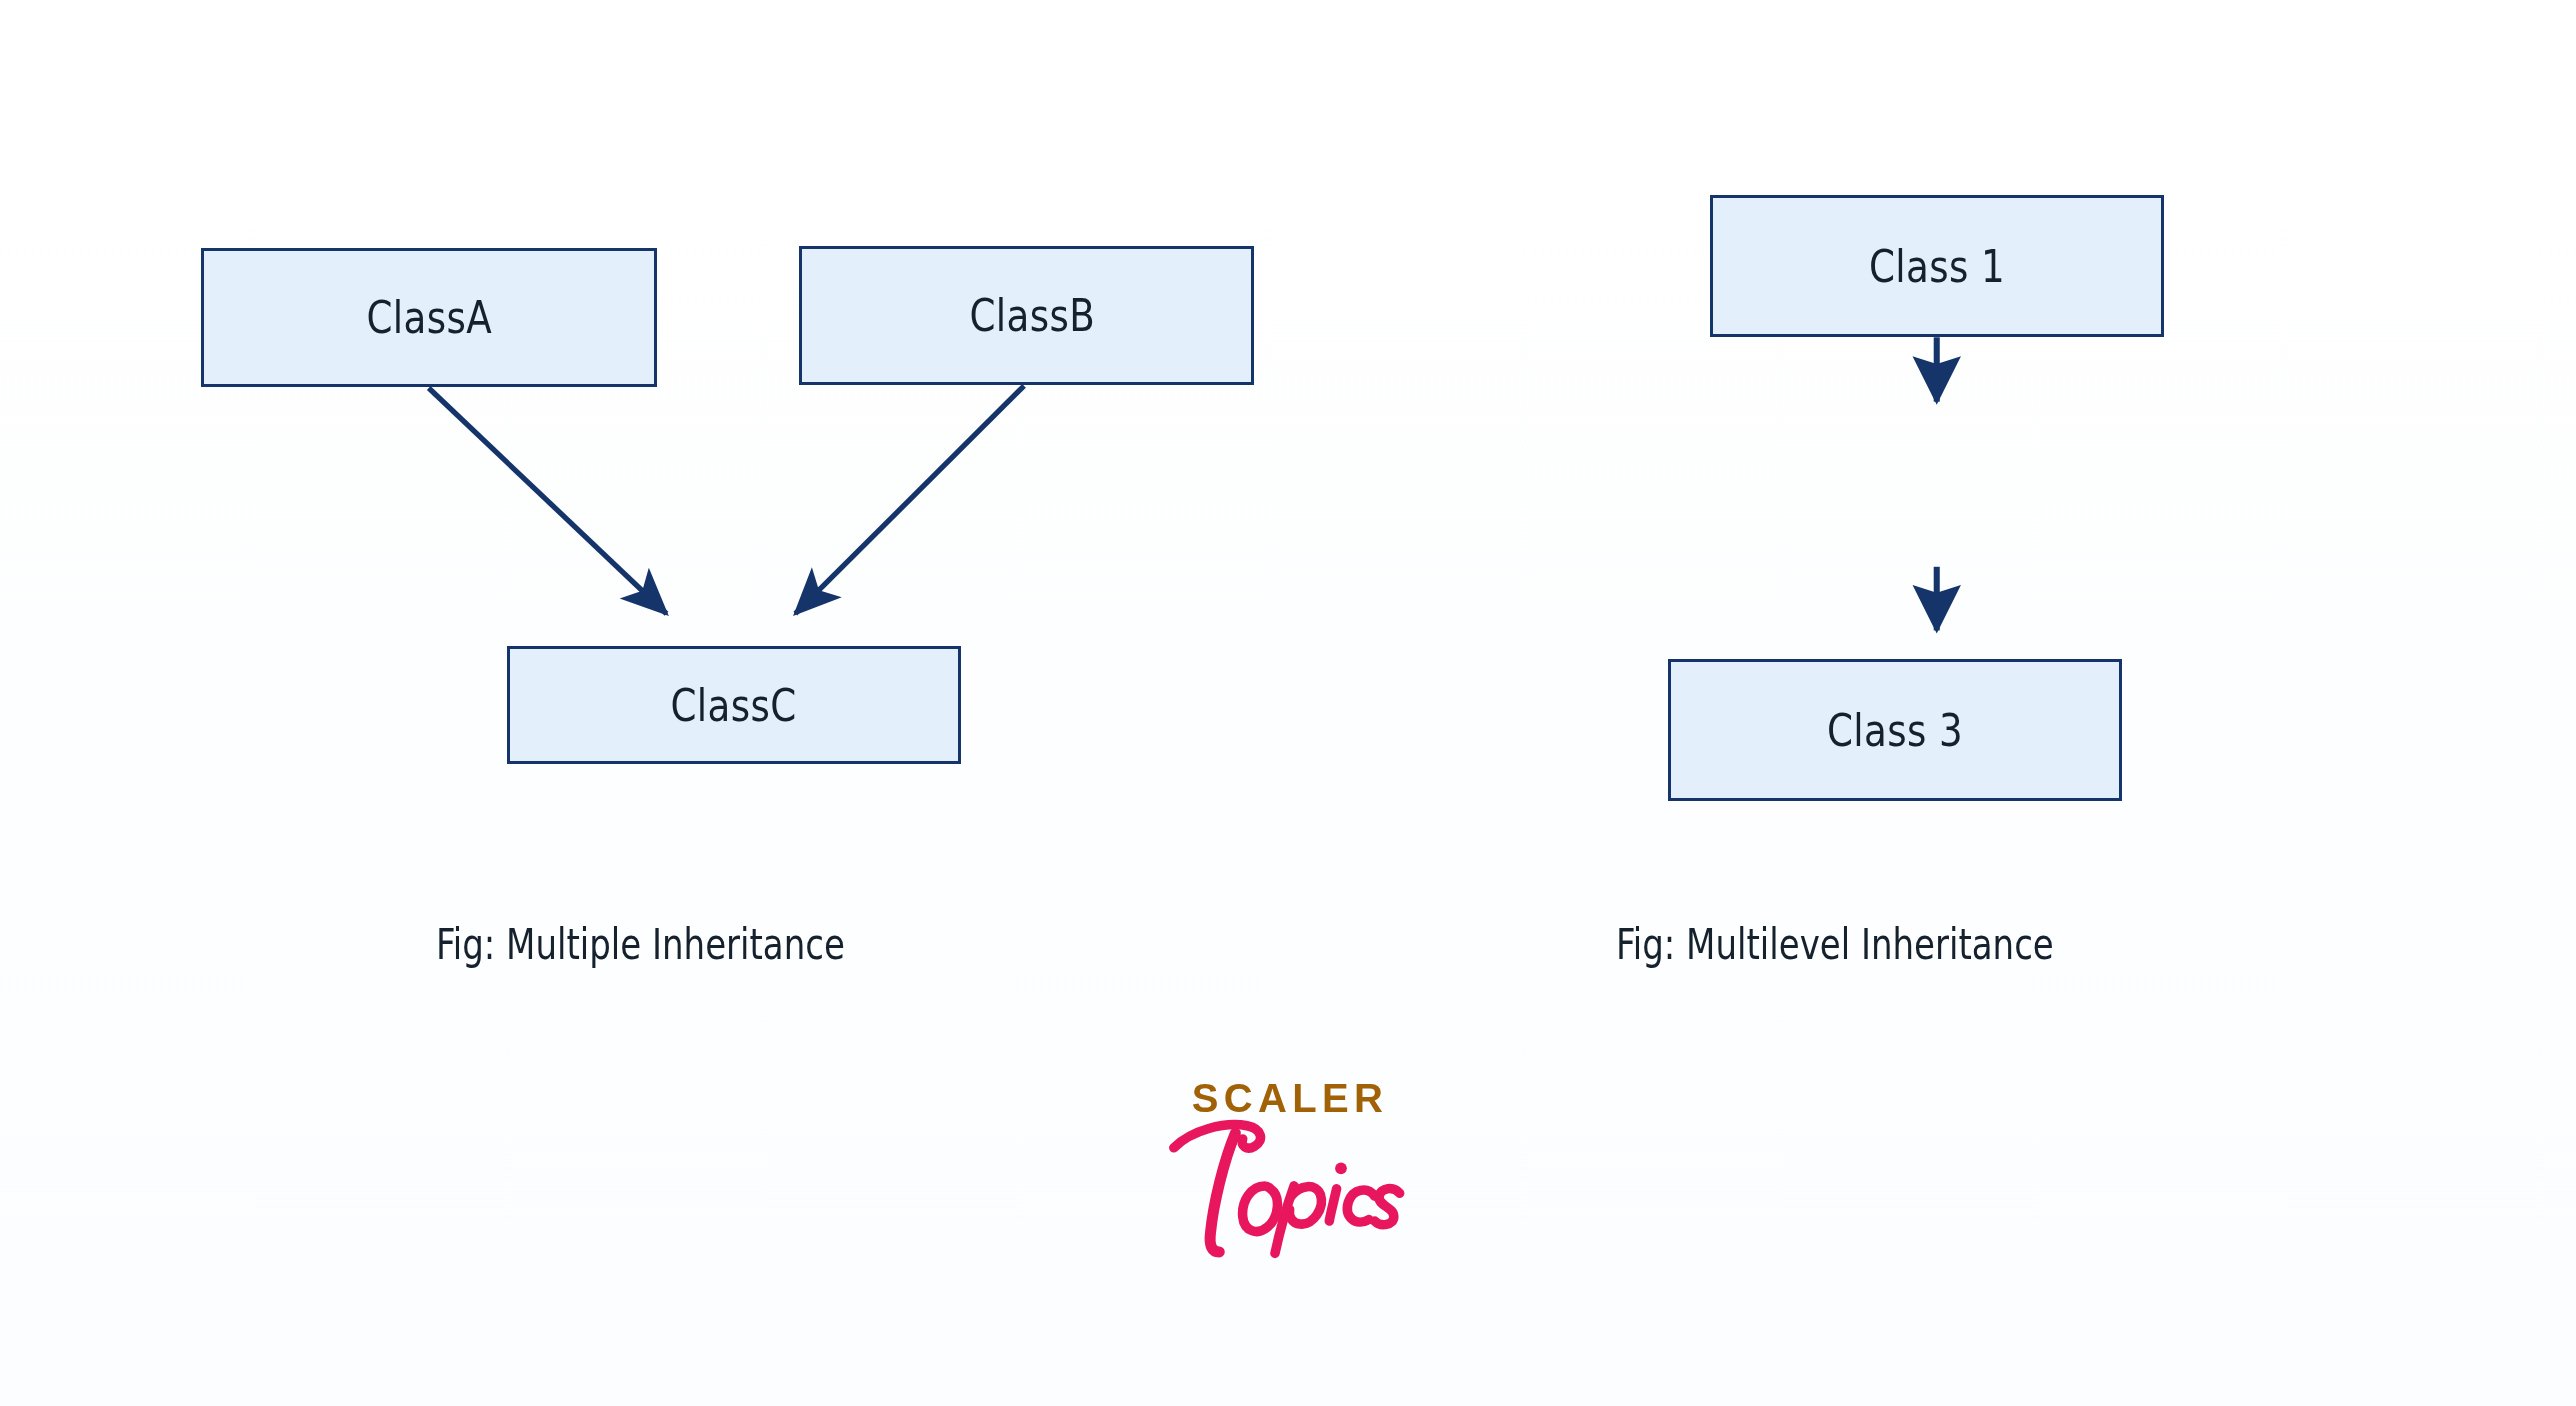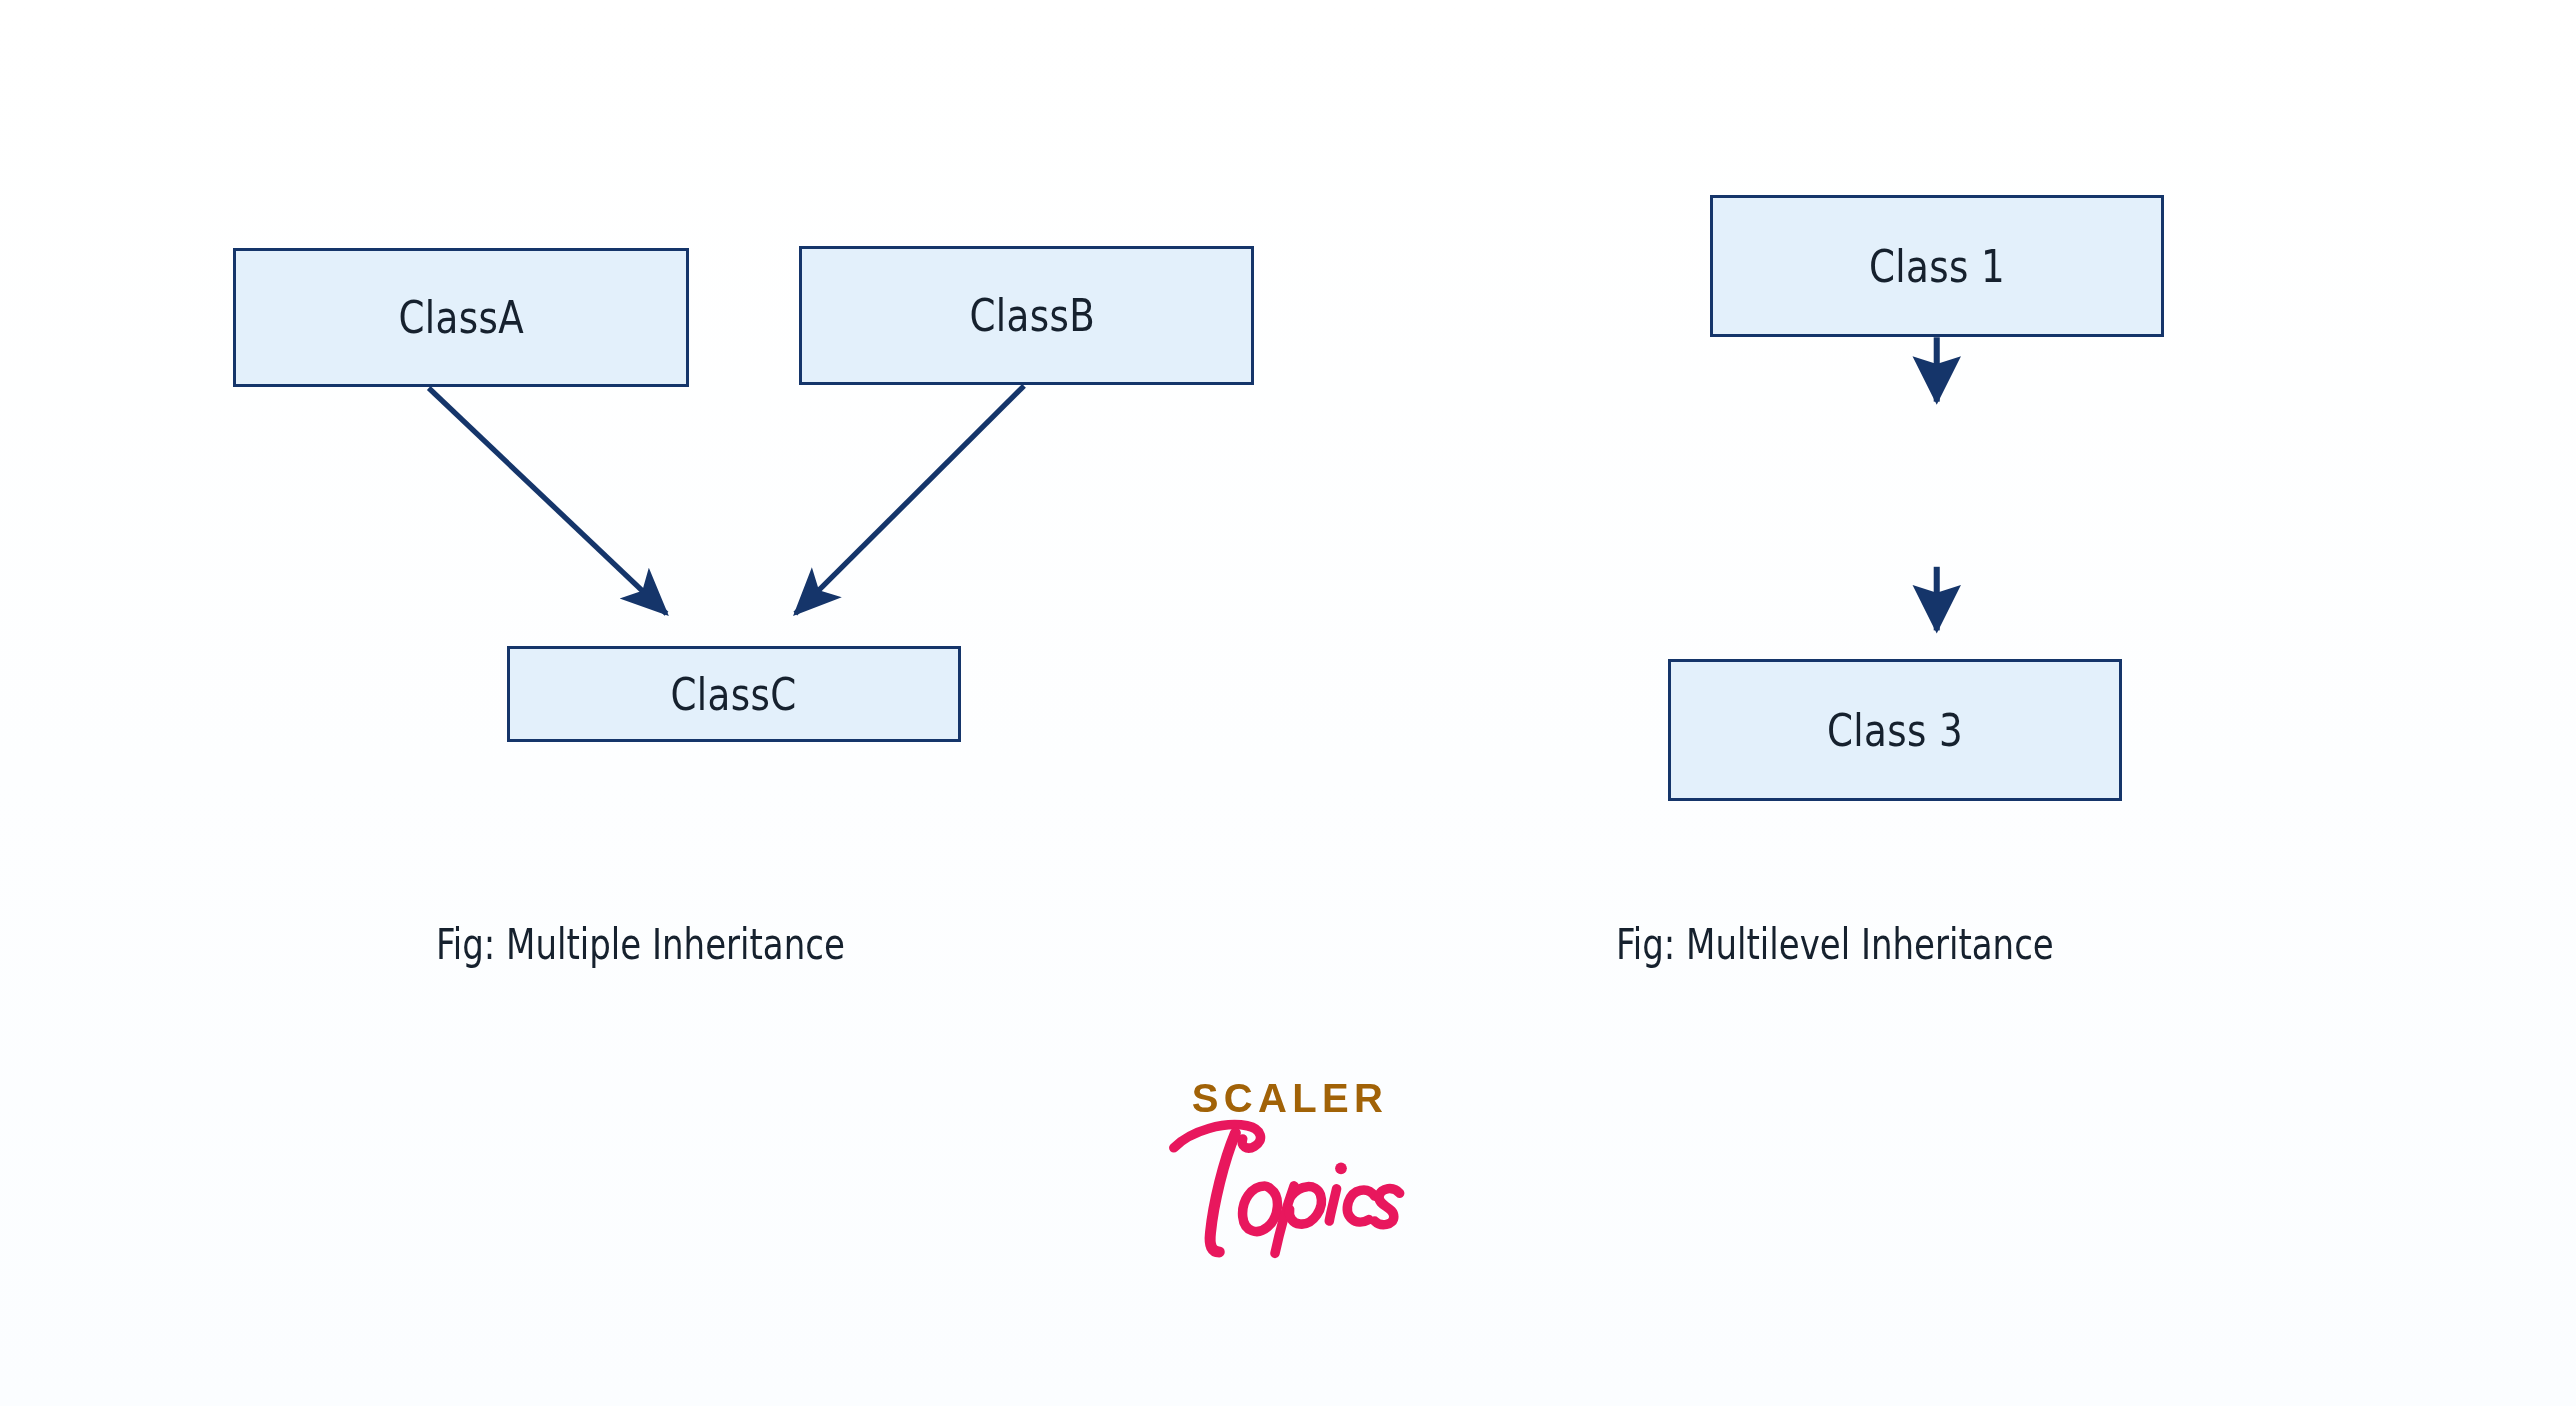--- a/index.html
+++ b/index.html
@@ -73,29 +73,29 @@
 
     <line x1="566" y1="512" x2="880" y2="810" stroke="#15356a" stroke-width="7" marker-end="url(#arrowDiagL)"></line>
 
     <line x1="1352" y1="509" x2="1050" y2="810" stroke="#15356a" stroke-width="7" marker-end="url(#arrowDiagL)"></line>
 
     <line x1="2557" y1="445" x2="2557" y2="530" stroke="#15356a" stroke-width="8" marker-end="url(#arrowVert)"></line>
 
     <line x1="2557" y1="748" x2="2557" y2="832" stroke="#15356a" stroke-width="8" marker-end="url(#arrowVert)"></line>
   </svg>
 
-  <div class="node" style="left:201px;top:248px;width:456px;height:139px;margin-left:32px;">
+  <div class="node" style="left:201px;top:248px;width:456px;height:139px;">
     <span class="label">ClassA</span>
   </div>
 
   <div class="node" style="left:799px;top:246px;width:455px;height:139px;padding-left:12px;">
     <span class="label">ClassB</span>
   </div>
 
-  <div class="node" style="left:507px;top:646px;width:454px;height:96px;">
+  <div class="node" style="left:507px;top:646px;width:454px;height:118px;">
     <span class="label">ClassC</span>
   </div>
 
   <div class="caption" style="left:436px;top:924px;">Fig: Multiple Inheritance</div>
 
   <div class="node" style="left:1710px;top:195px;width:454px;height:142px;">
     <span class="label">Class 1</span>
   </div>
 
 

